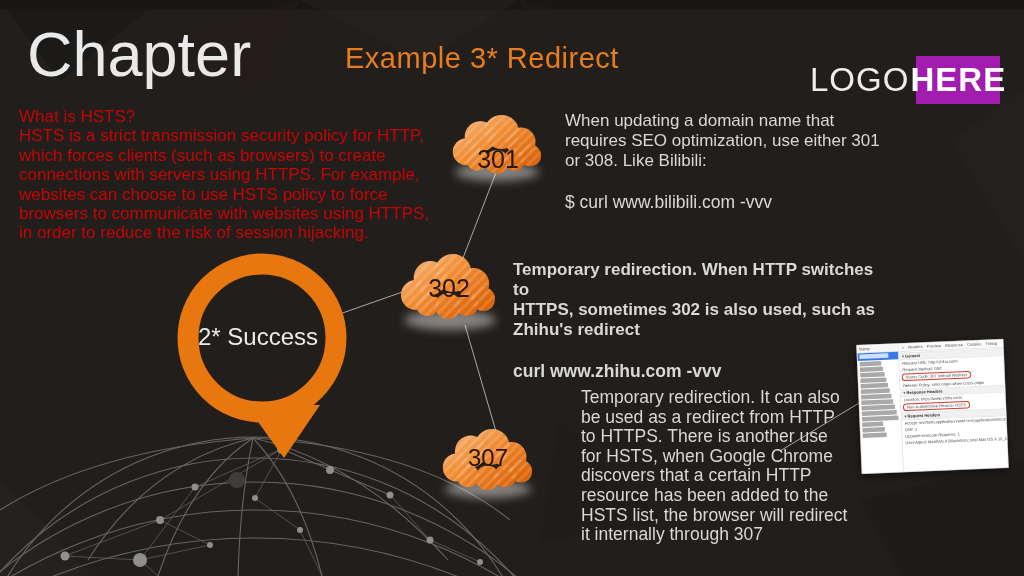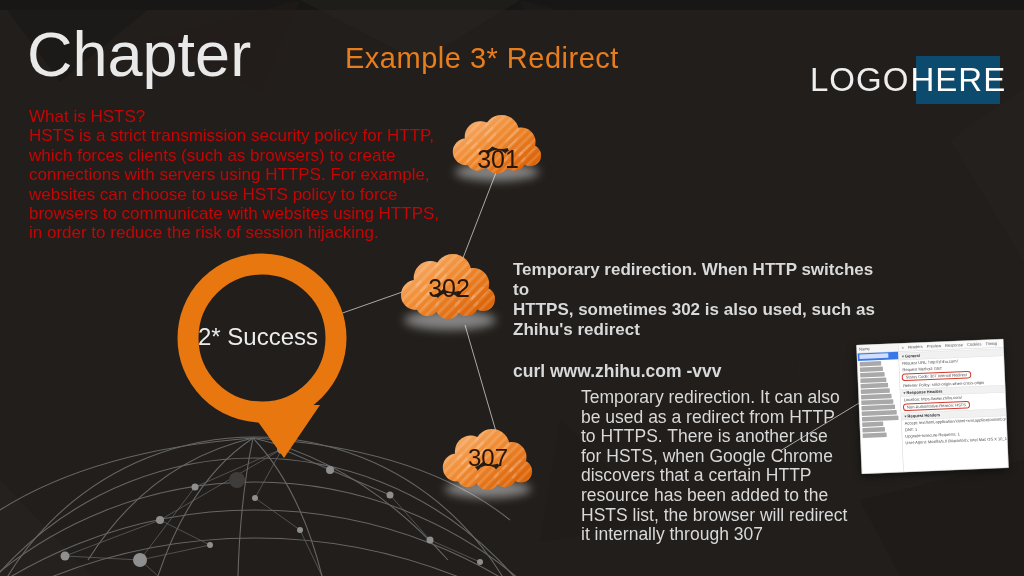--- a/index.html
+++ b/index.html
@@ -18,27 +18,27 @@
     position:absolute;left:345px;top:42px;
     font-size:29px;font-weight:300;color:#e87d1e;letter-spacing:0.5px;
   }
   .logo{
     position:absolute;left:810px;top:56px;height:48px;
     display:flex;align-items:center;
   }
   .logo-plain{font-size:33px;font-weight:300;color:#eeeeee;letter-spacing:1px;margin-right:7px;text-align:center;}
   .logo-box{
     display:flex;align-items:center;justify-content:center;
-    width:84px;height:48px;background:#0c4a6e;color:#ffffff;
-    font-size:33px;font-weight:400;letter-spacing:1px;
+    width:84px;height:48px;background:#a21caf;color:#ffffff;
+    font-size:33px;font-weight:700;letter-spacing:1px;
   }
   
   .pre{white-space:pre-line;}
   .hsts{
-    position:absolute;left:29px;top:107px;width:500px;
+    position:absolute;left:19px;top:107px;width:500px;
     font-size:17px;line-height:19.4px;color:#c50505;
   }
   .note{color:#d9d9d9;font-size:17px;line-height:20px;}
   .note-301{position:absolute;left:565px;top:111px;width:360px;}
   .note-302{position:absolute;left:513px;top:260px;width:380px;font-weight:bold;}
   .note-307{position:absolute;left:543px;top:388px;width:350px;font-size:17.5px;line-height:19.6px;margin-left:38px;}
   .cmd{margin-top:21px;color:#d9d9d9;font-size:17.5px;}
   
   .devtools{
     position:absolute;left:859px;top:342px;width:146px;height:128px;
@@ -191,20 +191,26 @@
   </div>
 
   <div class="hsts pre">What is HSTS?
 HSTS is a strict transmission security policy for HTTP,
 which forces clients (such as browsers) to create
 connections with servers using HTTPS. For example,
 websites can choose to use HSTS policy to force
 browsers to communicate with websites using HTTPS,
 in order to reduce the risk of session hijacking.</div>
 
+  <div class="note note-301">
+    <div class="pre">When updating a domain name that
+requires SEO optimization, use either 301
+or 308. Like Bilibili:</div>
+    <div class="cmd">$ curl www.bilibili.com -vvv</div>
+  </div>
 
   <div class="note note-302">
     <div class="pre">Temporary redirection. When HTTP switches to
 HTTPS, sometimes 302 is also used, such as
 Zhihu's redirect</div>
     <div class="cmd">curl www.zhihu.com -vvv</div>
   </div>
 
   <div class="note note-307">
     <div class="pre">Temporary redirection. It can also

